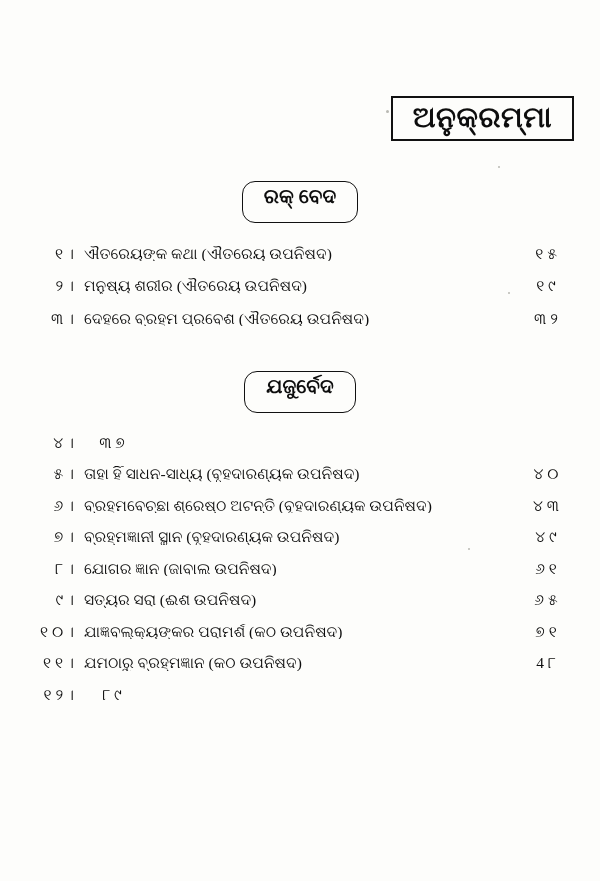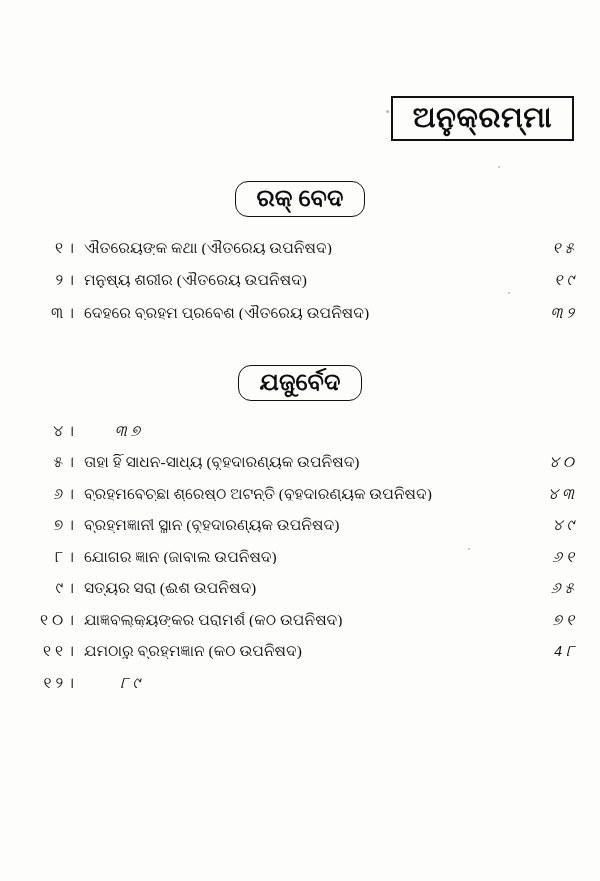--- a/index.html
+++ b/index.html
@@ -46,22 +46,22 @@
     margin-top: 40px;
     margin-bottom: 14px;
   }
   .section-head.second {
     margin-top: 36px;
     text-align: center;
   }
   .section-box {
     border: 1.5px solid #111;
     border-radius: 13px;
-    padding: 4px 21px 6px 21px;
-    font-size: 24px;
+    padding: 4px 21px 16px 21px;
+    font-size: 20px;
     font-weight: 700;
     line-height: 1.0;
     font-family: "Liberation Serif", serif;
   }
 
   
   .entries {
     margin: 0;
     padding: 0;
   }
@@ -81,23 +81,22 @@
     white-space: nowrap;
   }
   .row .label {
     flex: 1 1 auto;
     white-space: nowrap;
     overflow: hidden;
   }
   .row .page-no {
     flex: 0 0 auto;
     width: 56px;
-    text-align: right;
+    text-align: center;
     white-space: nowrap;
-    font-style: italic;
   }
   .tight .row { padding: 8px 0; }
 
   
   .speck {
     position: absolute;
     background: #b9b9b3;
     border-radius: 50%;
     pointer-events: none;
   }

